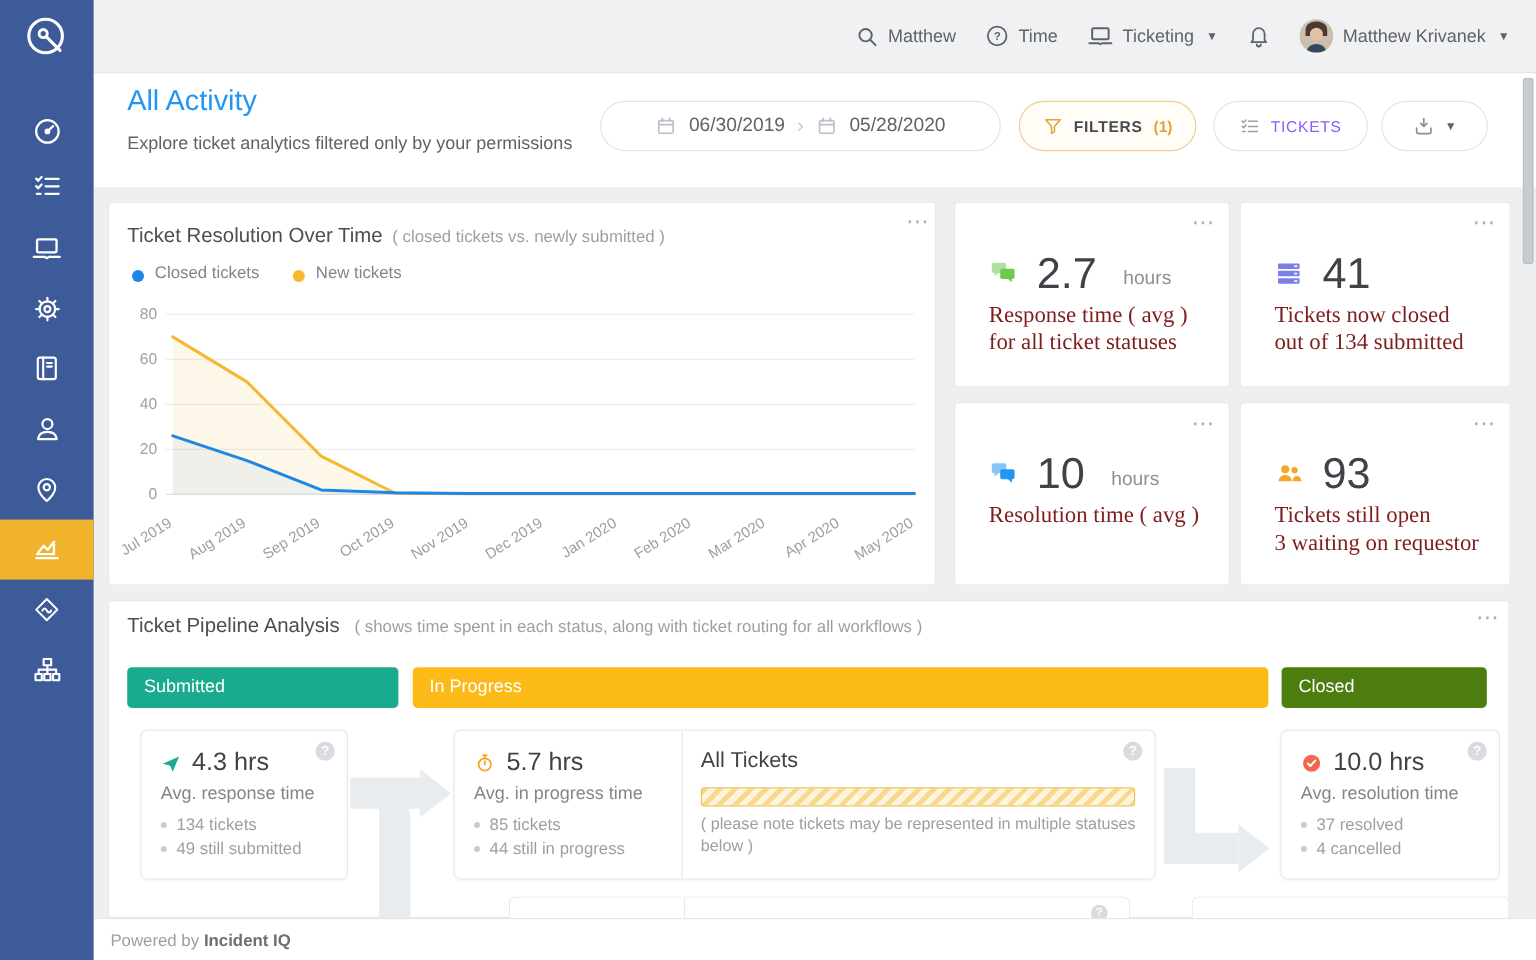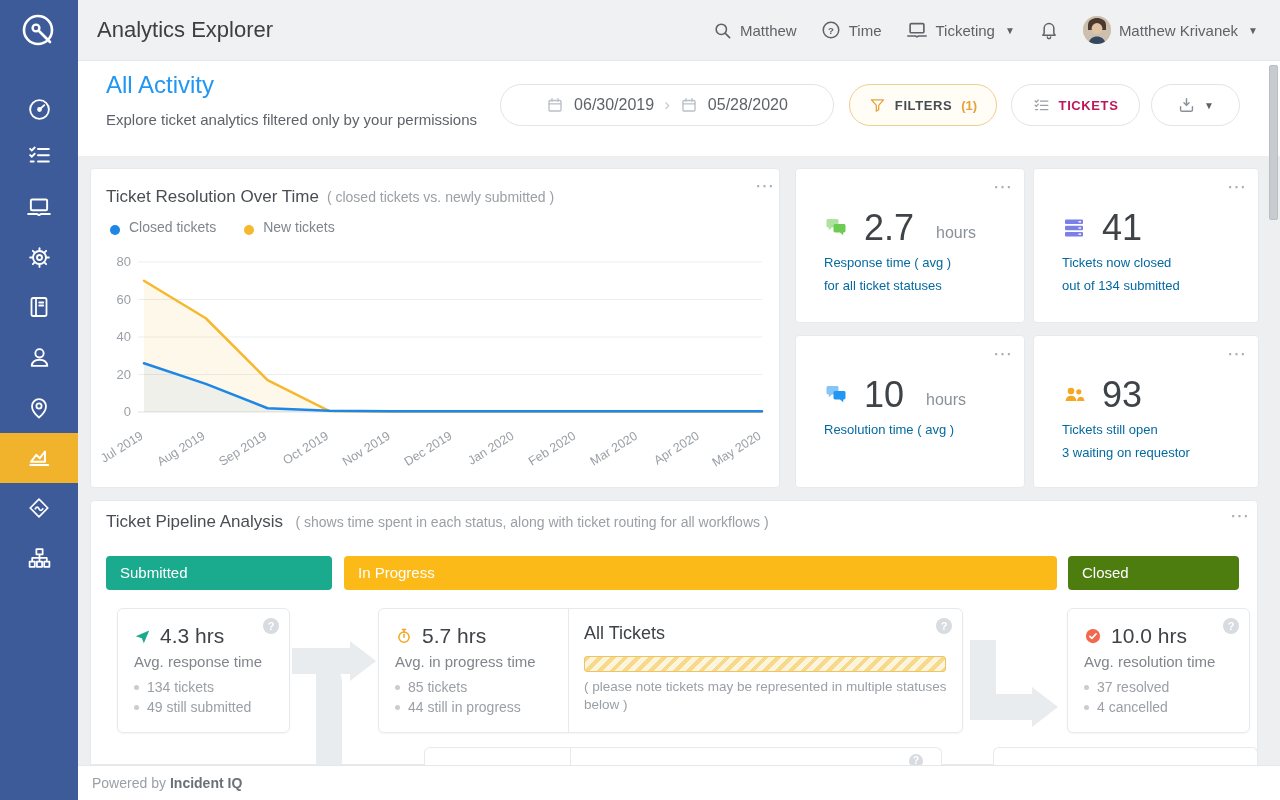--- a/index.html
+++ b/index.html
@@ -25,40 +25,40 @@
   
   .subheader{position:absolute;left:78px;top:60px;width:1202px;height:96px;background:#fff;z-index:2;}
   .page-title{position:absolute;left:106px;top:71px;font-size:24px;color:#2196f3;font-weight:400;z-index:3;}
   .page-subtitle{position:absolute;left:106px;top:111px;font-size:15px;color:#5f6368;z-index:3;}
   .pill{position:absolute;height:42px;border-radius:21px;background:#fff;border:1px solid #e1e4e8;display:flex;align-items:center;justify-content:center;z-index:3;cursor:pointer;box-sizing:border-box;}
   .date-pill{left:500px;top:84px;width:334px;gap:10px;font-size:16px;color:#5f6368;}
   .filters-pill{left:849px;top:84px;width:148px;background:#fffdf6;border-color:#f0cd92;gap:9px;}
   .filters-pill .lbl{font-size:13px;font-weight:bold;letter-spacing:.6px;color:#474c52;}
   .filters-pill .cnt{font-size:13px;font-weight:bold;color:#e3a23c;}
   .tickets-pill{left:1011px;top:84px;width:129px;gap:9px;}
-  .tickets-pill .lbl{font-size:13px;font-weight:bold;letter-spacing:.6px;color:#be185d;}
+  .tickets-pill .lbl{font-size:13px;font-weight:normal;letter-spacing:.6px;color:#8b5cf6;}
   .export-pill{left:1151px;top:84px;width:89px;gap:6px;color:#8a9097;}
   .date-sep{color:#c5cad0;font-size:17px;}
 
   
   .panel{position:absolute;background:#fff;border:1px solid #e7eaec;border-radius:4px;box-sizing:border-box;}
   .panel-chart{left:90px;top:168px;width:690px;height:320px;}
   .card-title{font-size:17px;color:#4a4e54;}
   .card-sub{font-size:14px;color:#9aa0a6;margin-left:8px;}
   .dots{position:absolute;font-size:19px;color:#a6adb4;line-height:10px;cursor:pointer;}
   .legend{position:absolute;left:110px;top:219px;display:flex;gap:28px;align-items:center;z-index:3;}
   .legend-item{display:flex;align-items:flex-end;gap:9px;font-size:14px;color:#7f868d;cursor:pointer;}
   .legend-dot{width:10px;height:10px;border-radius:50%;}
 
   .stat-card{box-sizing:border-box;}
   .stat-row{position:absolute;left:28px;top:38px;display:flex;align-items:center;}
   .stat-icon{width:24px;height:24px;}
   .stat-value{font-size:36px;color:#3f4348;margin-left:16px;font-weight:400;}
   .stat-unit{font-size:16px;color:#8a9097;margin-left:22px;margin-top:10px;}
-  .stat-desc{position:absolute;left:28px;top:82px;font-size:13px;color:#0369a1;line-height:23px;}
+  .stat-desc{position:absolute;left:28px;top:82px;font-size:19px;color:#7f1d1d;line-height:23px;font-family:Liberation Serif, serif;}
 
   
   .panel-pipeline{left:90px;top:500px;width:1168px;height:265px;border-radius:4px 4px 0 0;}
   .pp-head{position:absolute;left:106px;top:512px;z-index:3;}
   .stage{position:absolute;top:556px;height:34px;border-radius:4px;color:#fff;font-size:15px;line-height:34px;padding-left:14px;box-sizing:border-box;z-index:3;}
   .pcard{position:absolute;top:608px;height:125px;background:#fff;border:1px solid #e7eaec;border-radius:6px;box-shadow:0 1px 2px rgba(60,64,67,.05);box-sizing:border-box;z-index:3;}
   .pc-row{display:flex;align-items:center;gap:9px;margin:15px 0 0 16px;}
   .pc-value{font-size:21px;color:#3f4348;}
   .pc-label{margin:5px 0 0 16px;font-size:15px;color:#80868c;}
   .pc-bullets{margin:7px 0 0 16px;padding:0;list-style:none;font-size:14px;color:#9aa0a6;line-height:20px;}
@@ -168,21 +168,20 @@
         <rect x="9" y="3" width="6" height="5"></rect>
           <path d="M12 8v3.5M5 15v-3.5h14V15M12 11.5V15"></path>
         <rect x="2.5" y="15" width="5" height="5"></rect>
           <rect x="9.5" y="15" width="5" height="5"></rect>
           <rect x="16.5" y="15" width="5" height="5"></rect>
       </svg>
     </div>
   </nav>
 
   <header class="header">
-    <div class="header-title">Analytics Explorer</div>
     <div class="header-right">
       <div class="h-item">
         <svg width="19" height="19" viewBox="0 0 24 24" fill="none" stroke="currentColor" stroke-width="2" stroke-linecap="round">
           <circle cx="10.5" cy="10.5" r="6.5"></circle>
             <line x1="15.6" y1="15.6" x2="21" y2="21"></line>
         </svg>
         <span>Matthew</span>
       </div>
       <div class="h-item">
         <svg width="20" height="20" viewBox="0 0 24 24">

